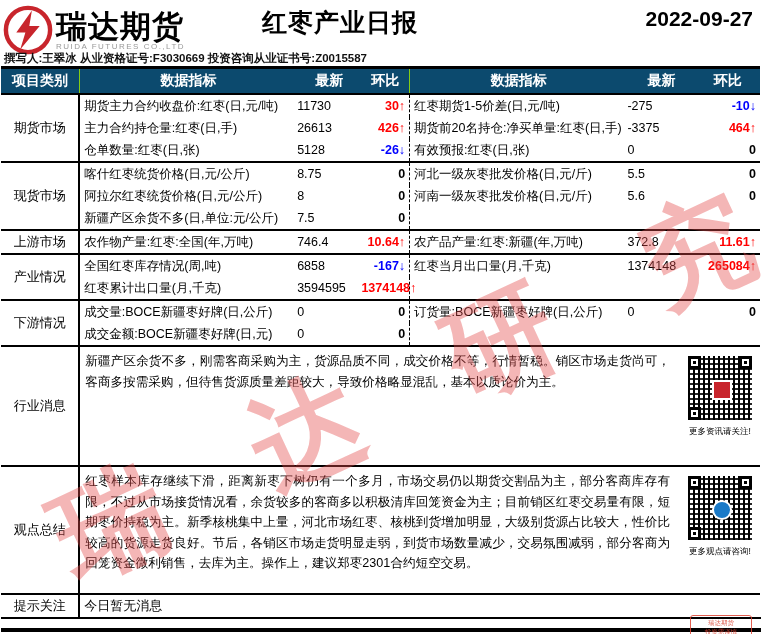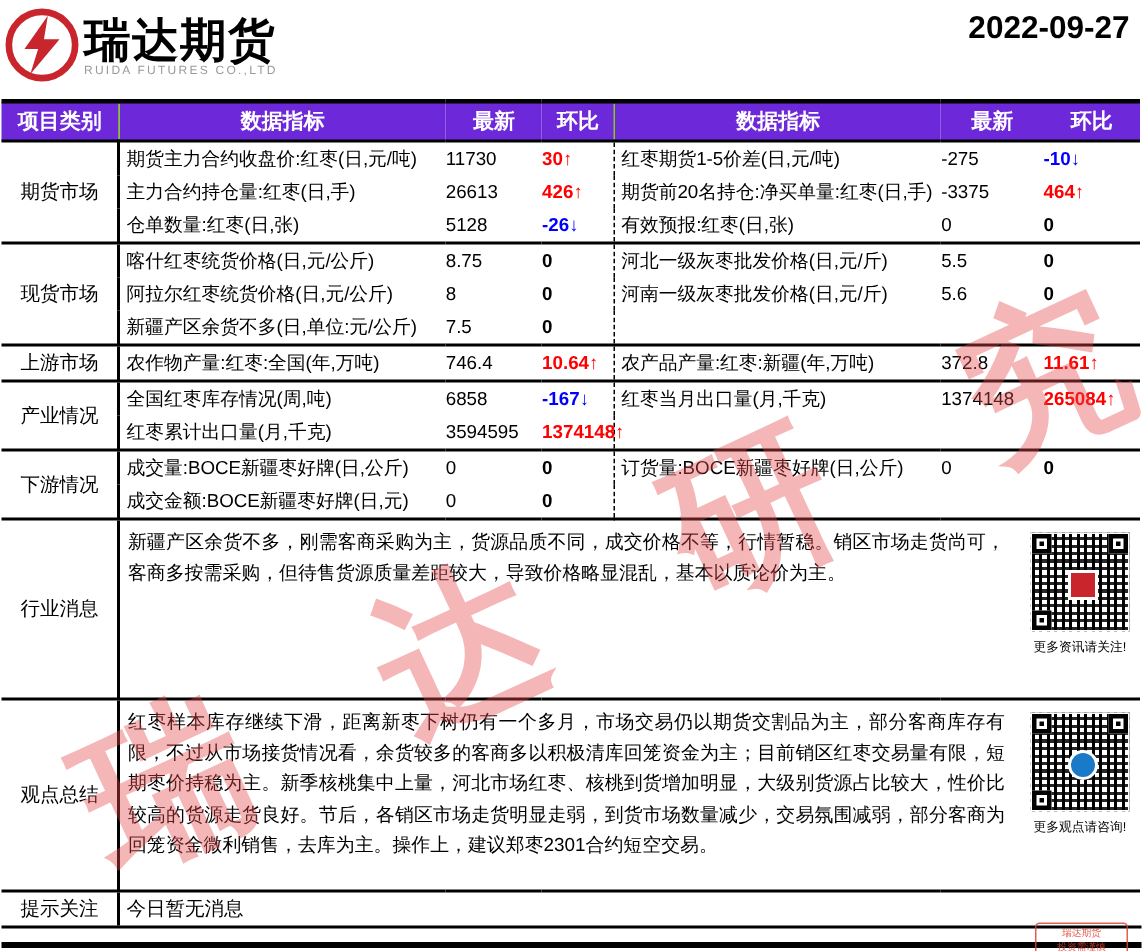--- a/index.html
+++ b/index.html
@@ -14,27 +14,27 @@
   .logo-txt{margin-left:2px;}
   .logo-cn{font-size:31px;font-weight:bold;letter-spacing:1px;line-height:34px;margin-top:6px;}
   .logo-en{font-size:8px;color:#999;letter-spacing:1.5px;margin-top:-2px;}
   .report-title{position:absolute;left:262px;top:6px;font-size:25px;font-weight:bold;letter-spacing:1px;}
   .report-date{position:absolute;right:8px;top:7px;font-size:21px;font-weight:bold;}
   .author-line{position:absolute;left:4px;top:51px;font-size:11.5px;font-weight:bold;color:#111;white-space:nowrap;z-index:2;}
   
   table.report{border-collapse:collapse;width:759px;margin-left:1px;border-top:3px solid #000;table-layout:fixed;}
   col.c-cat{width:78px}col.c-ind{width:217px}col.c-val{width:64px}col.c-chg{width:48px}
   col.c-ind2{width:217px}col.c-val2{width:68px}col.c-chg2{width:64px}
-  th{background:#6d28d9;color:#fff;font-size:14px;font-weight:bold;height:24px;padding:0;}
+  th{background:#0c4a6e;color:#fff;font-size:14px;font-weight:bold;height:24px;padding:0;}
   th.sep{border-left:1px solid #84cc16;margin-left:16px;}
   td{padding:0;font-size:12.5px;height:22px;overflow:visible;}
   td.cat{ text-align:center;border-right:2px solid #000;font-size:13px;}
   td.ind{padding-left:4px;white-space:nowrap;}
   td.val{text-align:left;font-weight:normal;padding-right:12px;white-space:nowrap;}
-  td.chg{font-weight:bold;padding-right:4px;white-space:nowrap;margin-top:40px;}
+  td.chg{text-align:right;font-weight:bold;padding-right:4px;white-space:nowrap;margin-top:40px;}
   td.rind{border-left:1px dashed #000;}
   tr.gfirst td{border-top:2px solid #000;}
   .up{color:#f00}.down{color:#00f}.flat{color:#000}
   
   td.secbody{position:relative;vertical-align:top;}
   .sec-text{padding:4px 90px 0 5px;font-size:12.6px;line-height:20.5px;text-align:justify;}
   .qrbox{position:absolute;right:7px;top:8px;width:66px;text-align:center;}
   .qr{position:relative;width:64px;height:64px;margin:0 auto;border:1px solid #fff;
       background:
         repeating-linear-gradient(0deg,rgba(0,0,0,.85) 0 2px,transparent 2px 5px),
@@ -63,21 +63,23 @@
   <div class="logo">
     <svg class="logo-mark" viewBox="0 0 40 40">
       <circle cx="20" cy="20" r="17" fill="none" stroke="#c8252c" stroke-width="3.4"></circle>
       <path d="M23 5 L11 22 L18 22 L14 35 L29 17 L21 17 Z" fill="#c8252c"></path>
     </svg>
     <div class="logo-txt">
       <div class="logo-cn">瑞达期货</div>
       <div class="logo-en">RUIDA FUTURES CO.,LTD</div>
     </div>
   </div>
+  <div class="report-title">红枣产业日报</div>
   <div class="report-date">2022-09-27</div>
+  <div class="author-line">撰写人:王翠冰  从业资格证号:F3030669  投资咨询从业证书号:Z0015587</div>
 </div>
 
 <table class="report">
   <colgroup>
     <col class="c-cat">
       <col class="c-ind">
       <col class="c-val">
       <col class="c-chg">
     <col class="c-ind2">
       <col class="c-val2">

